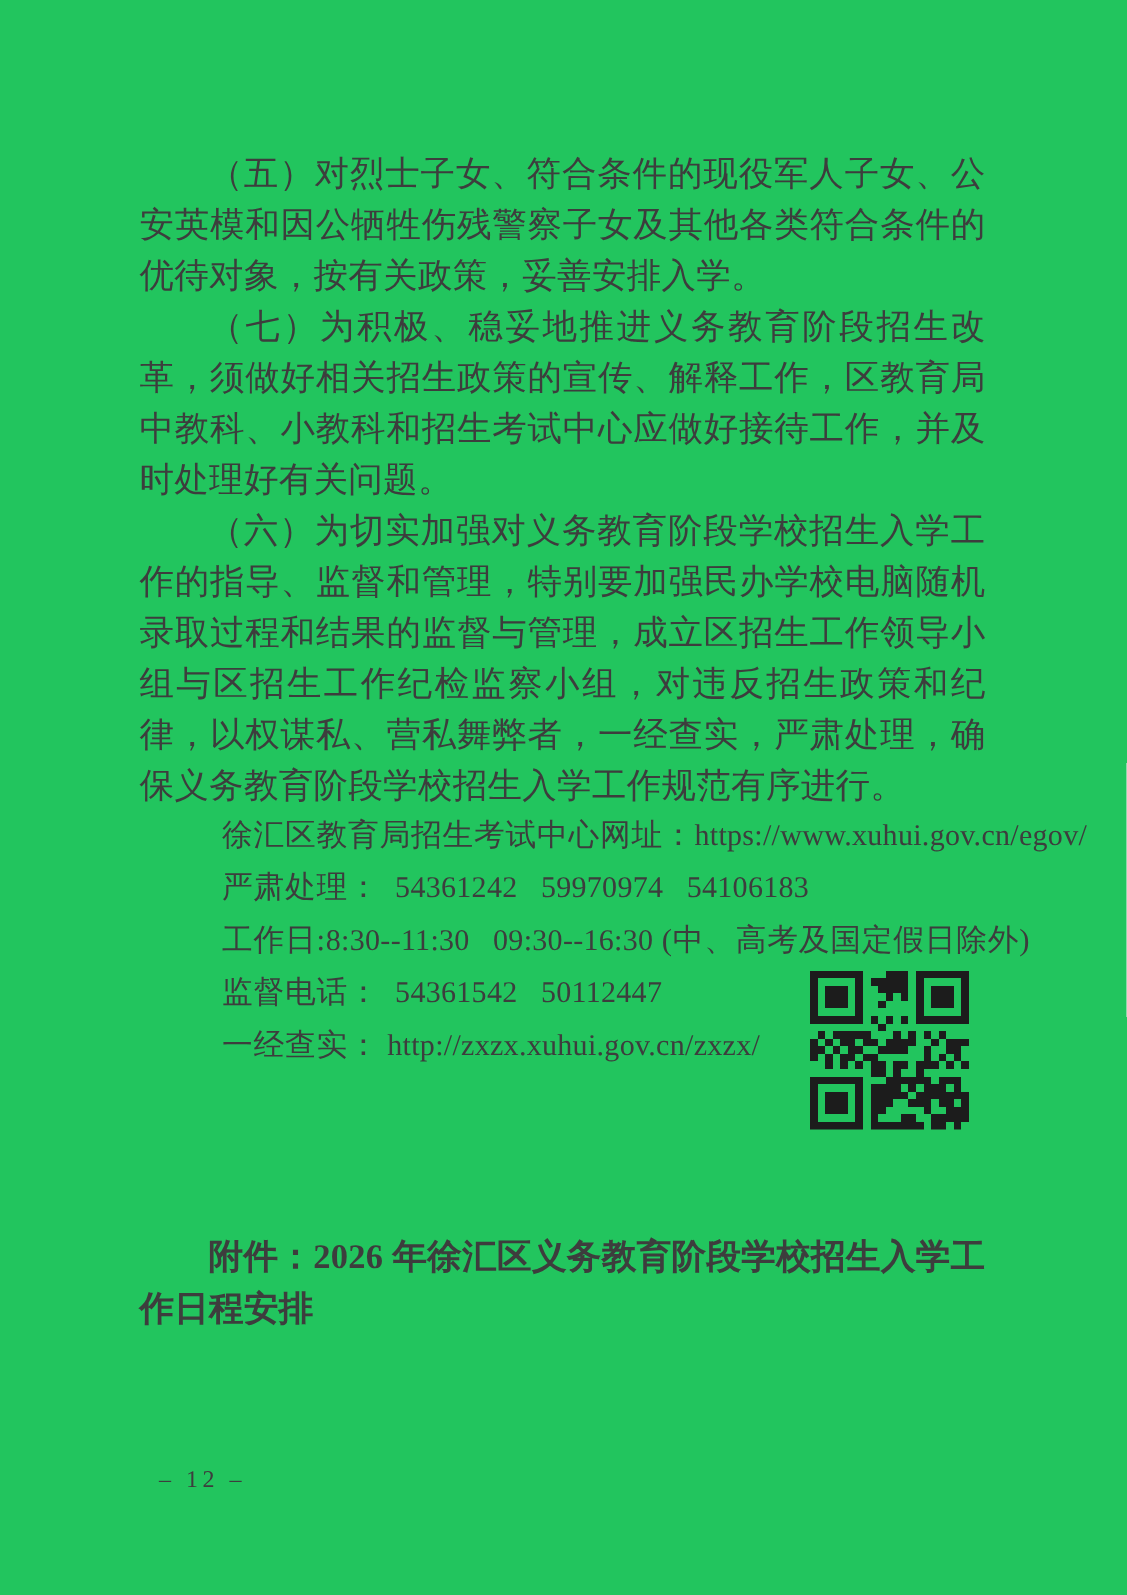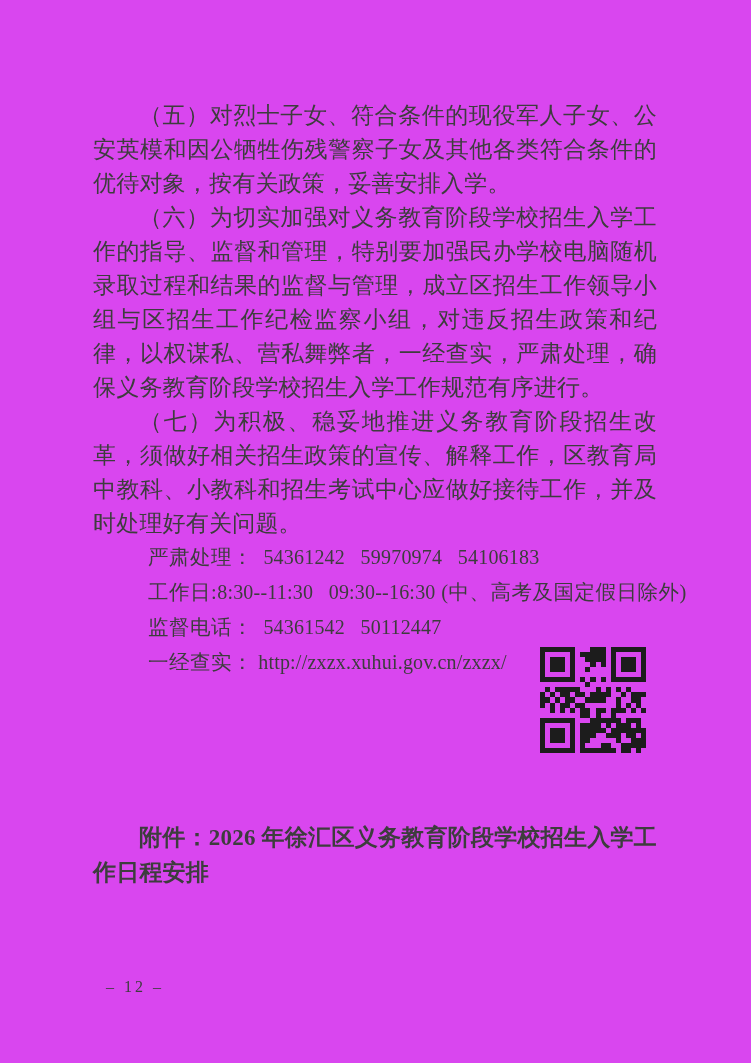--- a/index.html
+++ b/index.html
@@ -6,21 +6,21 @@
     margin: 0;
     padding: 0;
     background: #e8e8e8;
     font-family: "Liberation Serif", "DejaVu Serif", serif;
   }
   .page {
     position: relative;
     width: 751px;
     height: 1063px;
     margin: 0 auto;
-    background: #d946ef;
+    background: #22c55e;
     color: #3d3d3d;
     overflow: hidden;
   }
   
   .body-text {
     position: absolute;
     left: 93px;
     top: 99px;
     width: 564px;
   }
@@ -87,25 +87,26 @@
     white-space: pre;
   }
 </style>
 </head>
 <body>
 
 <div class="page">
 
   <div class="body-text">
     <p>（五）对烈士子女、符合条件的现役军人子女、公安英模和因公牺牲伤残警察子女及其他各类符合条件的优待对象，按有关政策，妥善安排入学。</p>
+    <p>（七）为积极、稳妥地推进义务教育阶段招生改革，须做好相关招生政策的宣传、解释工作，区教育局中教科、小教科和招生考试中心应做好接待工作，并及时处理好有关问题。</p>
     <p>（六）为切实加强对义务教育阶段学校招生入学工作的指导、监督和管理，特别要加强民办学校电脑随机录取过程和结果的监督与管理，成立区招生工作领导小组与区招生工作纪检监察小组，对违反招生政策和纪律，以权谋私、营私舞弊者，一经查实，严肃处理，确保义务教育阶段学校招生入学工作规范有序进行。</p>
-    <p>（七）为积极、稳妥地推进义务教育阶段招生改革，须做好相关招生政策的宣传、解释工作，区教育局中教科、小教科和招生考试中心应做好接待工作，并及时处理好有关问题。</p>
   </div>
 
   <div class="contact">
+    <div class="contact-line"><span class="cjk">徐汇区教育局招生考试中心网址：</span><span class="latin">https://www.xuhui.gov.cn/egov/</span><span class="cjk"></span></div>
     <div class="contact-line"><span class="cjk">严肃处理：</span><span class="latin">  54361242   59970974   54106183</span><span class="cjk"></span></div>
     <div class="contact-line"><span class="cjk">工作日:</span><span class="latin">8:30--11:30   09:30--16:30</span><span class="cjk"> (中、高考及国定假日除外)</span></div>
     <div class="contact-line"><span class="cjk">监督电话：</span><span class="latin">  54361542   50112447</span><span class="cjk"></span></div>
     <div class="contact-line"><span class="cjk">一经查实：</span><span class="latin"> http://zxzx.xuhui.gov.cn/zxzx/</span><span class="cjk"></span></div>
   </div>
 
   <div class="qr-wrap">
     <svg width="106" height="106" viewBox="0 0 21 21" shape-rendering="crispEdges" id="qr-svg">
         <rect x="0" y="0" width="1" height="1" fill="#1c1c1c"></rect>
         <rect x="1" y="0" width="1" height="1" fill="#1c1c1c"></rect>

